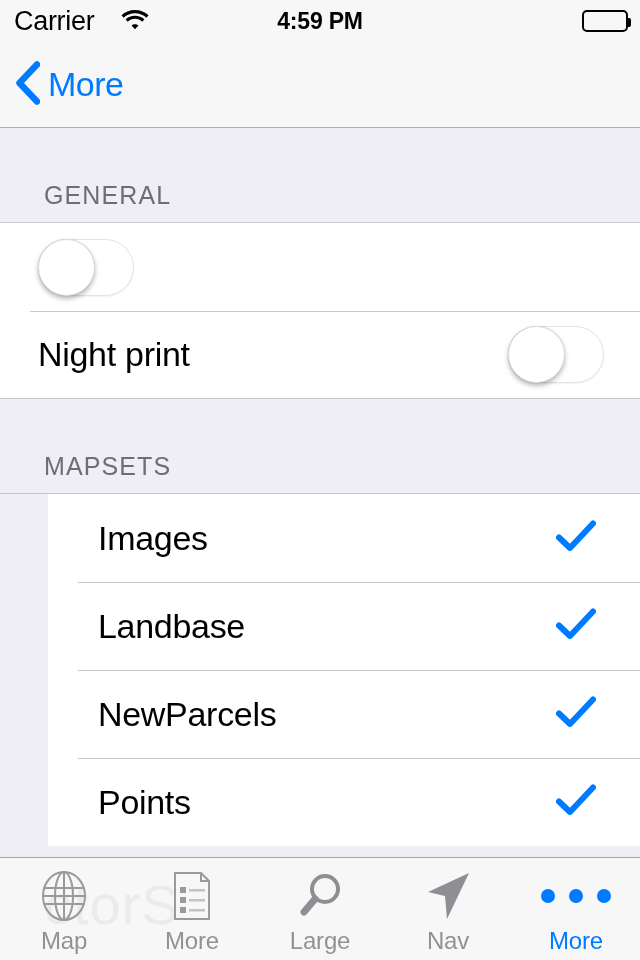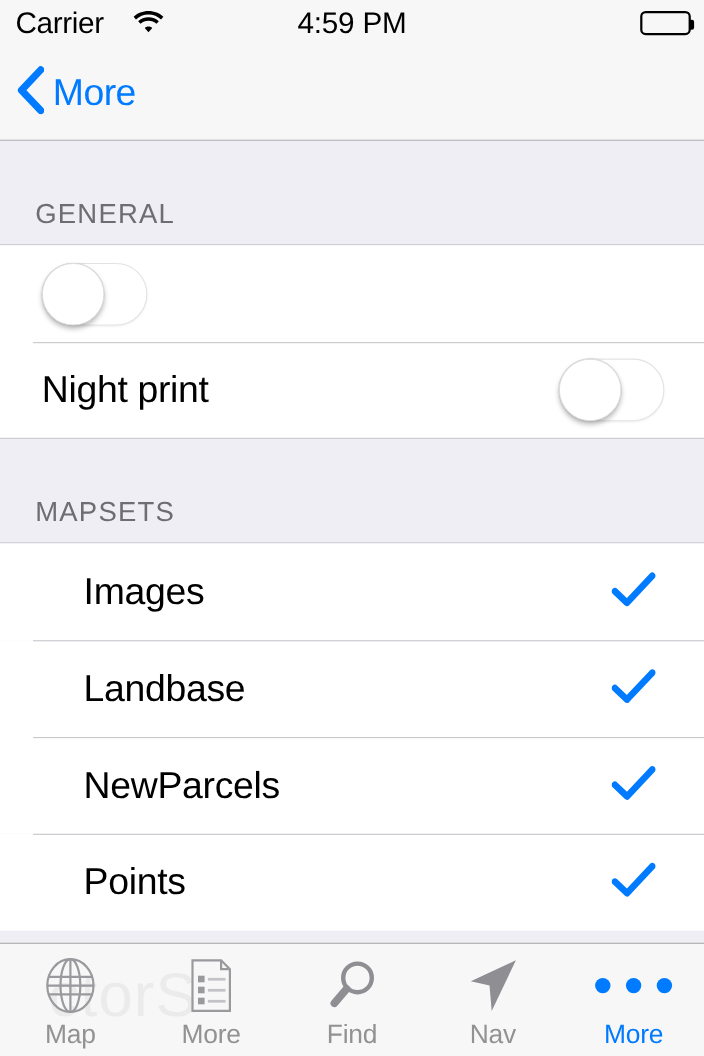--- a/index.html
+++ b/index.html
@@ -26,21 +26,21 @@
   }
   .sb-left {
     display:flex; align-items:center; gap:26px;
     position:absolute; left:14px; top:0; height:42px;
   }
   .sb-carrier { font-size:27px; color:#000; letter-spacing:-0.3px; }
   .sb-wifi { display:block; }
   .sb-time {
     position:absolute; left:0; right:0; top:0; height:42px;
     display:flex; align-items:center; justify-content:center;
-    font-size:27px; font-weight:normal; color:#000; letter-spacing:-0.2px;
+    font-size:23px; font-weight:bold; color:#000; letter-spacing:-0.2px;
   }
   .sb-right {
     position:absolute; right:12px; top:0; height:42px;
     display:flex; align-items:center;
   }
   .battery {
     position:relative;
     width:46px; height:22px;
     border:2.5px solid #000; border-radius:5px;
     padding:2px;
@@ -71,36 +71,36 @@
   
   .list {
     flex:1 1 auto;
     background:#efeef4;
     overflow:hidden;
   }
   .section-header {
     background:#efeef4;
     height:95px;
     display:flex; align-items:flex-end;
-    padding:0 0 12px 32px;
+    padding:0 0 12px 44px;
     border-bottom:1px solid #c8c7cc;
   }
   .section-header.mapsets { height:95px; }
   .section-header-label {
     font-size:25px; color:#6d6d72; letter-spacing:1.1px;
   }
 
   .row {
     background:#ffffff;
     height:88px;
     display:flex; align-items:center;
     position:relative;
   }
   .row.general { padding-left:38px; padding-right:36px; }
-  .row.mapset  { padding-left:76px; padding-right:44px; }
+  .row.mapset  { padding-left:50px; padding-right:44px;margin-left:48px; }
   .row + .row::before {
     content:"";
     position:absolute; left:30px; right:0; top:0;
     height:1px; background:#c8c7cc;
   }
   .row-last-border {
     border-bottom:1px solid #c8c7cc;
   }
   .row-label {
     font-size:34px; color:#000; letter-spacing:-0.3px;
@@ -303,21 +303,21 @@
       <span class="tab-label">More</span>
     </div>
 
     <div class="tab">
       <span class="tab-icon">
         <svg width="56" height="56" viewBox="0 0 56 56">
           <circle cx="33" cy="21" r="13" fill="none" stroke="#8e8e93" stroke-width="4"></circle>
           <line x1="23" y1="31" x2="12" y2="44" stroke="#8e8e93" stroke-width="7" stroke-linecap="round"></line>
         </svg>
       </span>
-      <span class="tab-label">Find</span>
+      <span class="tab-label">Large</span>
     </div>
 
     <div class="tab">
       <span class="tab-icon">
         <svg width="56" height="56" viewBox="0 0 56 56">
           <path d="M49 5L8 24l17 4 2 23z" fill="#8e8e93"></path>
         </svg>
       </span>
       <span class="tab-label">Nav</span>
     </div>

